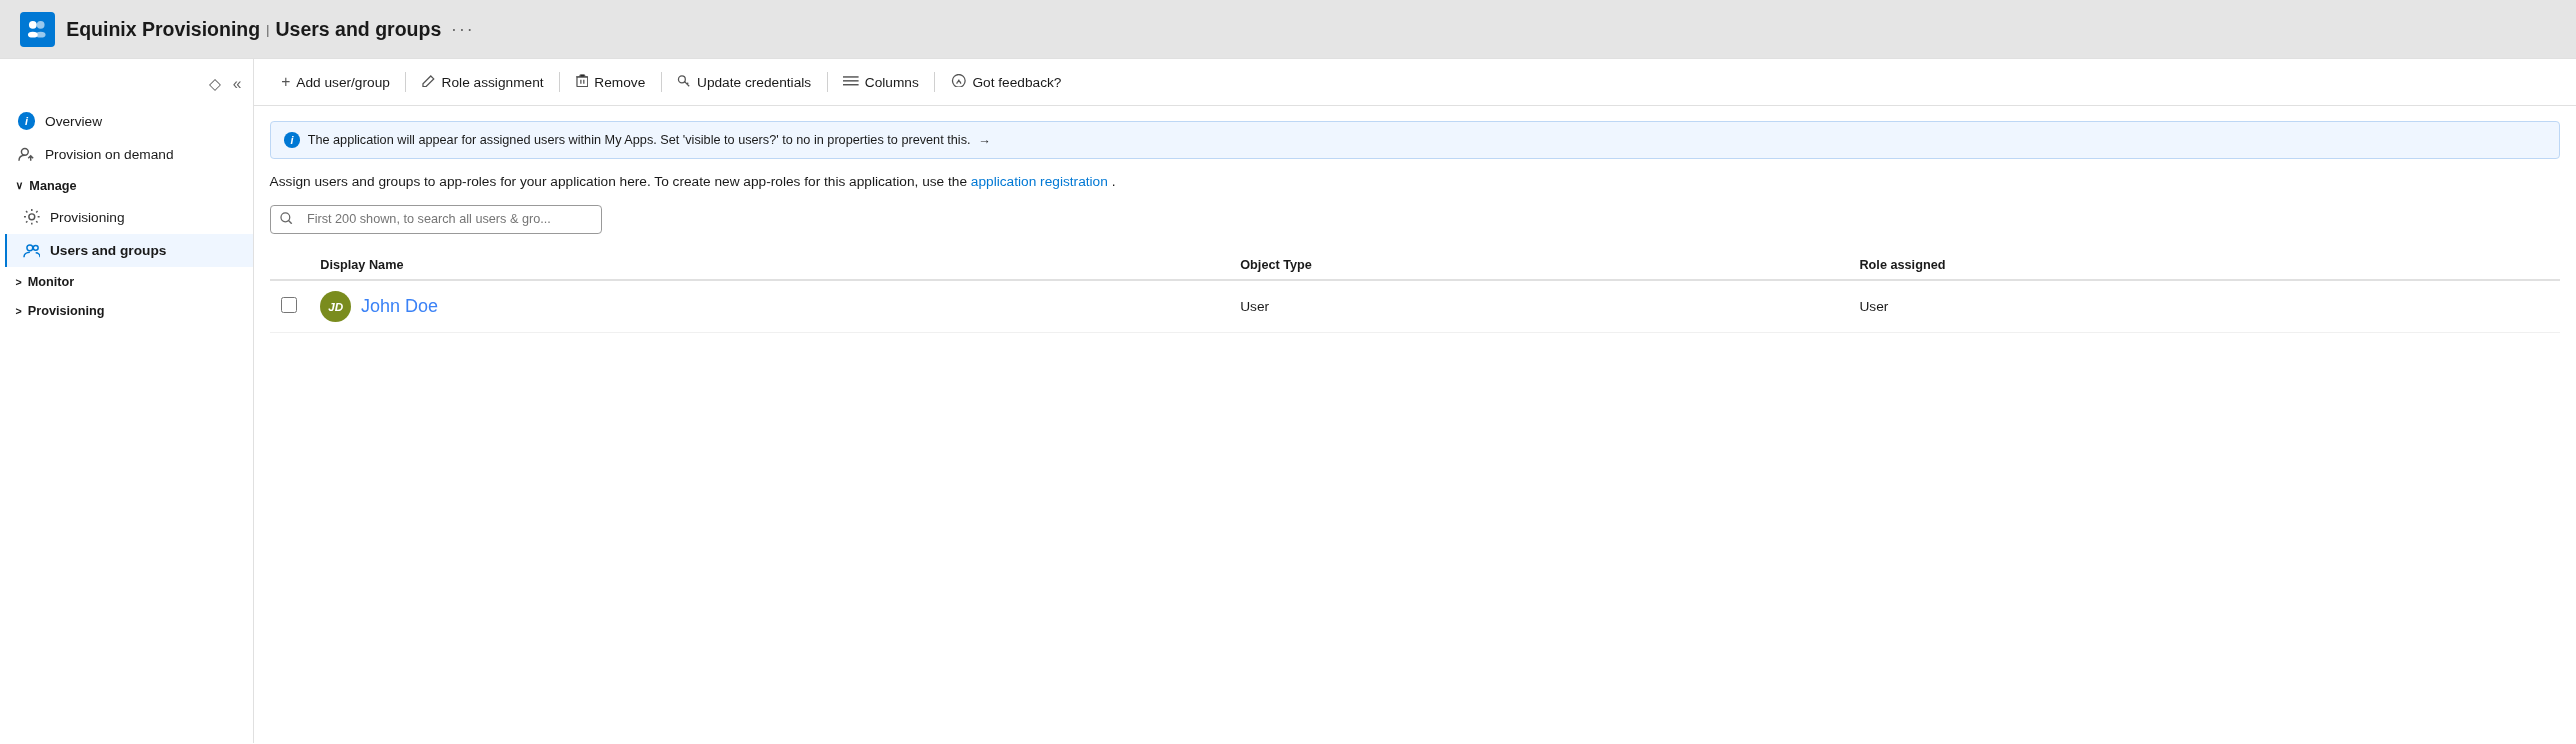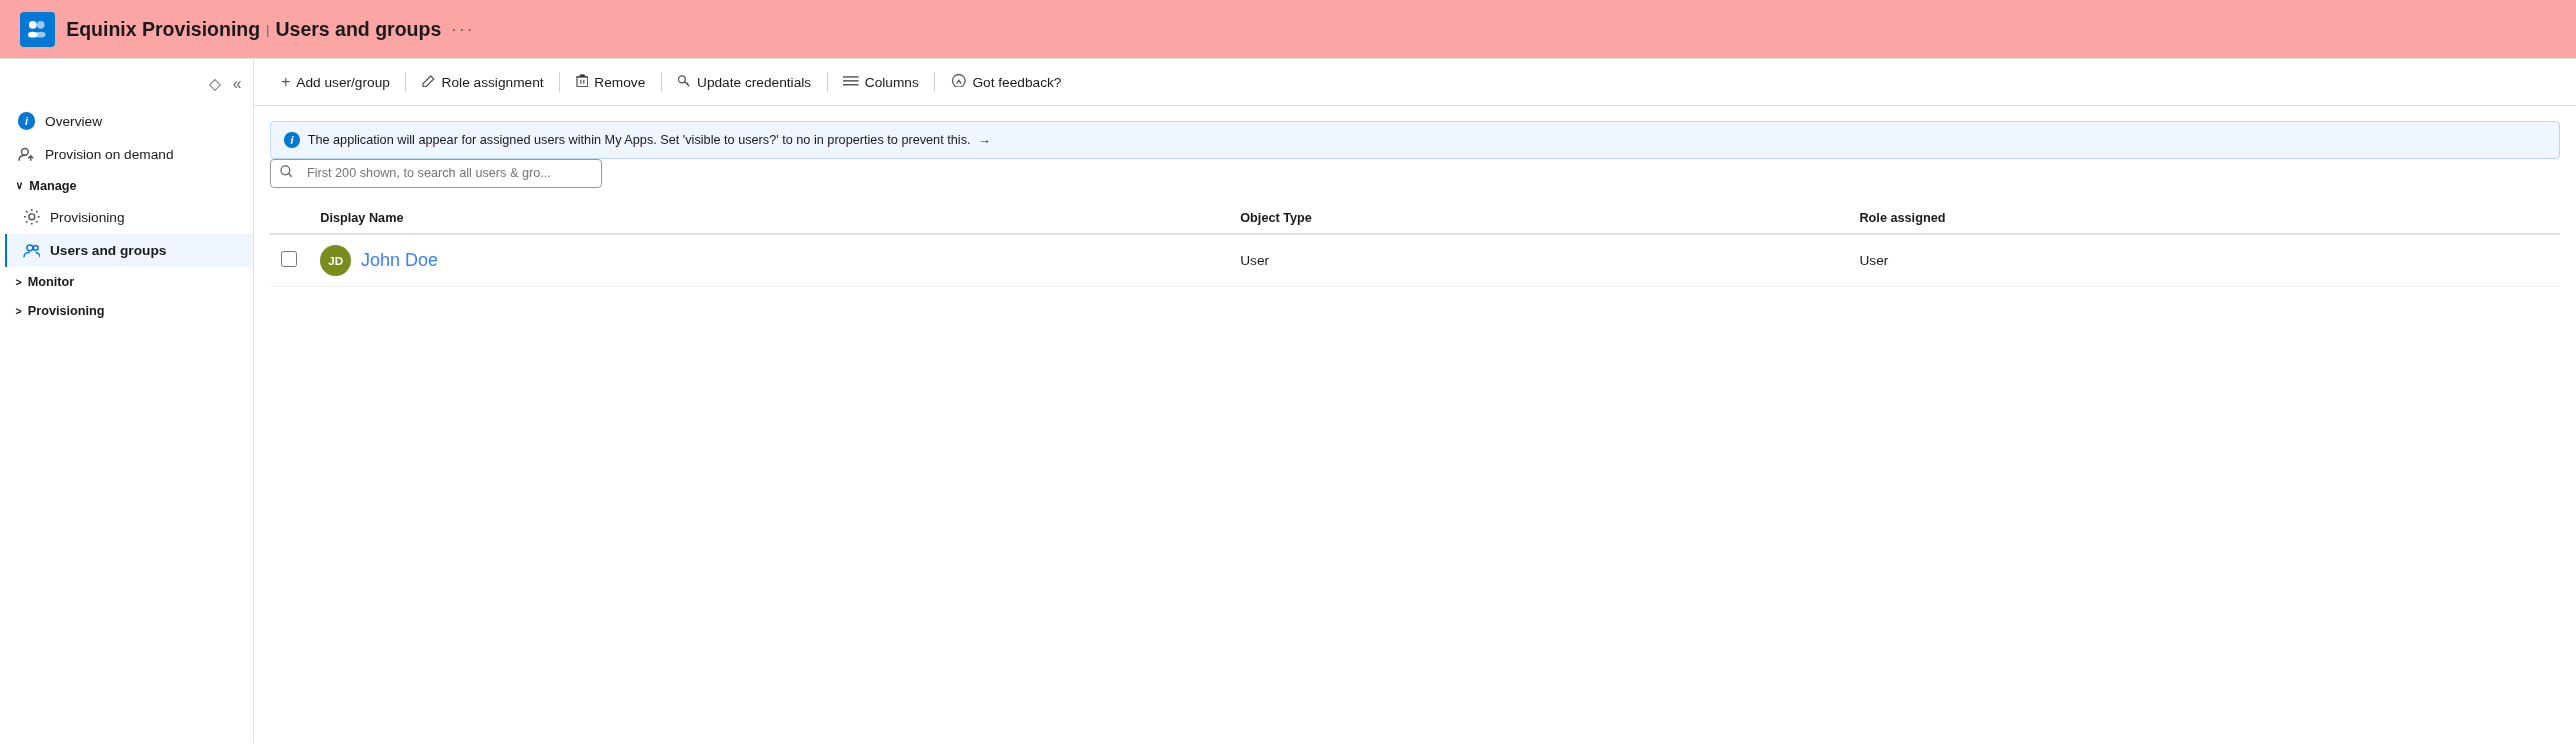--- a/index.html
+++ b/index.html
@@ -4,21 +4,21 @@
   <style>
     * { box-sizing: border-box; margin: 0; padding: 0; }
     body { font-family: 'Segoe UI', sans-serif; font-size: 13.7px; color: #1a1a1a; background: #fff; }
 
     
     .top-header {
       display: flex;
       align-items: center;
       padding: 11.7px 19.5px;
       border-bottom: 1px solid #e0e0e0;
-      background: #fca5a5;
+      background: #e5e5e5;
     }
     .app-icon {
       width: 35px; height: 35px;
       background: #0078d4;
       border-radius: 3.9px;
       display: flex; align-items: center; justify-content: center;
       margin-right: 11.7px;
       flex-shrink: 0;
     }
     .app-icon svg { width: 23.5px; height: 23.5px; fill: white; }
@@ -391,20 +391,25 @@
         <span>Got feedback?</span>
       </button>
     </div>
 
     <div class="info-banner">
       <span class="icon-circle-info">i</span>
       <span>The application will appear for assigned users within My Apps. Set 'visible to users?' to no in properties to prevent this.</span>
       <span>→</span>
     </div>
 
+    <p class="description-text">
+      <span>Assign users and groups to app-roles for your application here. To create new app-roles for this application, use the</span>
+      <a href="#">application registration</a>
+      <span>.</span>
+    </p>
 
     <div class="search-container">
       <div class="search-box">
         <span class="search-icon">
           <svg width="12.7" height="12.7" viewBox="0 0 13 13">
             <circle cx="5.5" cy="5.5" r="4.5" fill="none" stroke="#666" stroke-width="1.3"></circle>
             <line x1="9" y1="9" x2="12" y2="12" stroke="#666" stroke-width="1.5"></line>
           </svg>
         </span>
         <input class="search-input" type="text" placeholder="First 200 shown, to search all users &amp; gro..." style="">
@@ -427,21 +432,21 @@
             </th>
           </tr>
         </thead>
         <tbody>
           <tr class="table-row">
             <td>
               <input type="checkbox" class="row-checkbox" style="">
             </td>
             <td>
               <div class="user-cell">
-                <div class="avatar" style="background: rgb(122, 140, 30);">
+                <div class="avatar" style="background: rgb(122, 140, 30); font-style: italic;">
                   <span>JD</span>
                 </div>
                 <a href="#" class="user-link">John Doe</a>
               </div>
             </td>
             <td>
               <span>User</span>
             </td>
             <td>
               <span>User</span>

